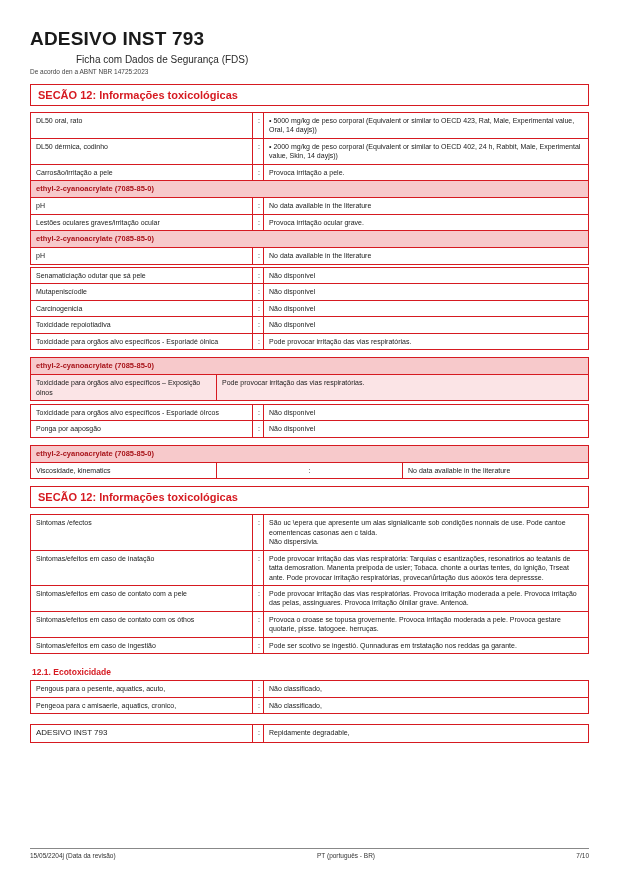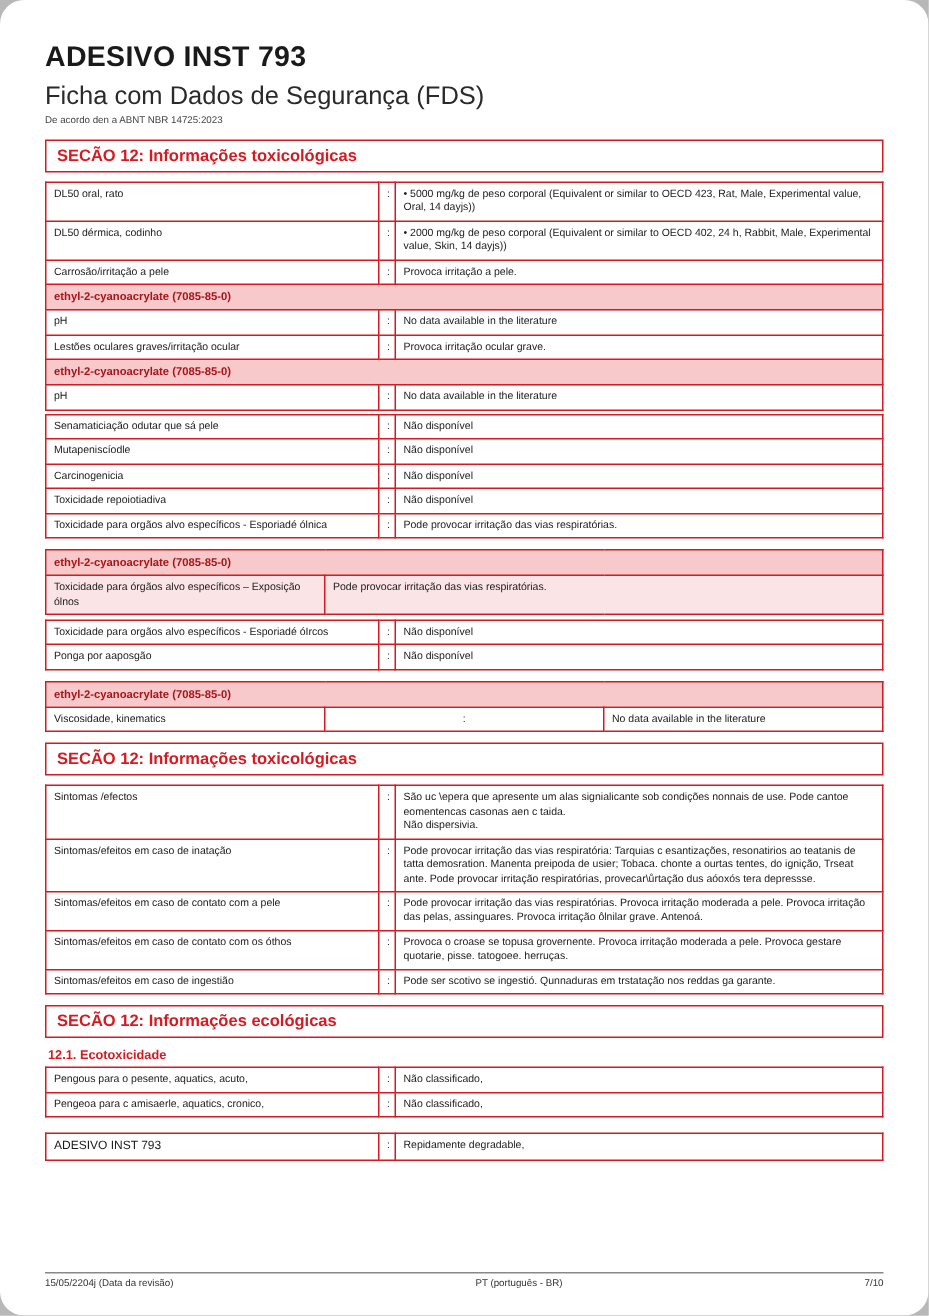--- a/index.html
+++ b/index.html
@@ -9,33 +9,33 @@
     background: #b8b8b8;
     font-family: "Liberation Sans", sans-serif;
   }
   .page {
     width: 619px;
     height: 877px;
     background: #ffffff;
     margin: 0 auto;
     position: relative;
     padding: 22px 30px 0 30px;
-    border-radius: 16px;
   }
   .doc-title {
     font-size: 19px;
     font-weight: bold;
     color: #1a1a1a;
     letter-spacing: 0.2px;
     margin: 6px 0 4px 0;
   }
   .doc-subtitle {
-    font-size: 17px;
+    font-size: 10px;
     color: #2a2a2a;
     margin-bottom: 3px;
+    margin-left: 46px;
   }
   .doc-norm {
     font-size: 6.5px;
     color: #444;
     margin-bottom: 9px;
   }
   
   .section-bar {
     border: 1px solid #d61a21;
     background: #ffffff;
@@ -258,21 +258,20 @@
     <tr>
       <td class="lbl">Sintomas/efeitos em caso de ingestião</td>
       <td class="colon">:</td>
       <td class="val">Pode ser scotivo se ingestió. Qunnaduras em trstatação nos reddas ga garante.</td>
     </tr>
   </tbody>
     </table>
 
   <div class="spacer"></div>
 
-  <div class="section-bar">SECÃO 12: Informações ecológicas</div>
   <div class="sub-red-title">12.1. Ecotoxicidade</div>
 
   <table class="dt noborder-tbl">
     <tbody>
         <tr>
       <td class="lbl">Pengous para o pesente, aquatics, acuto,</td>
       <td class="colon">:</td>
       <td class="val">Não classificado,</td>
     </tr>
     <tr>

